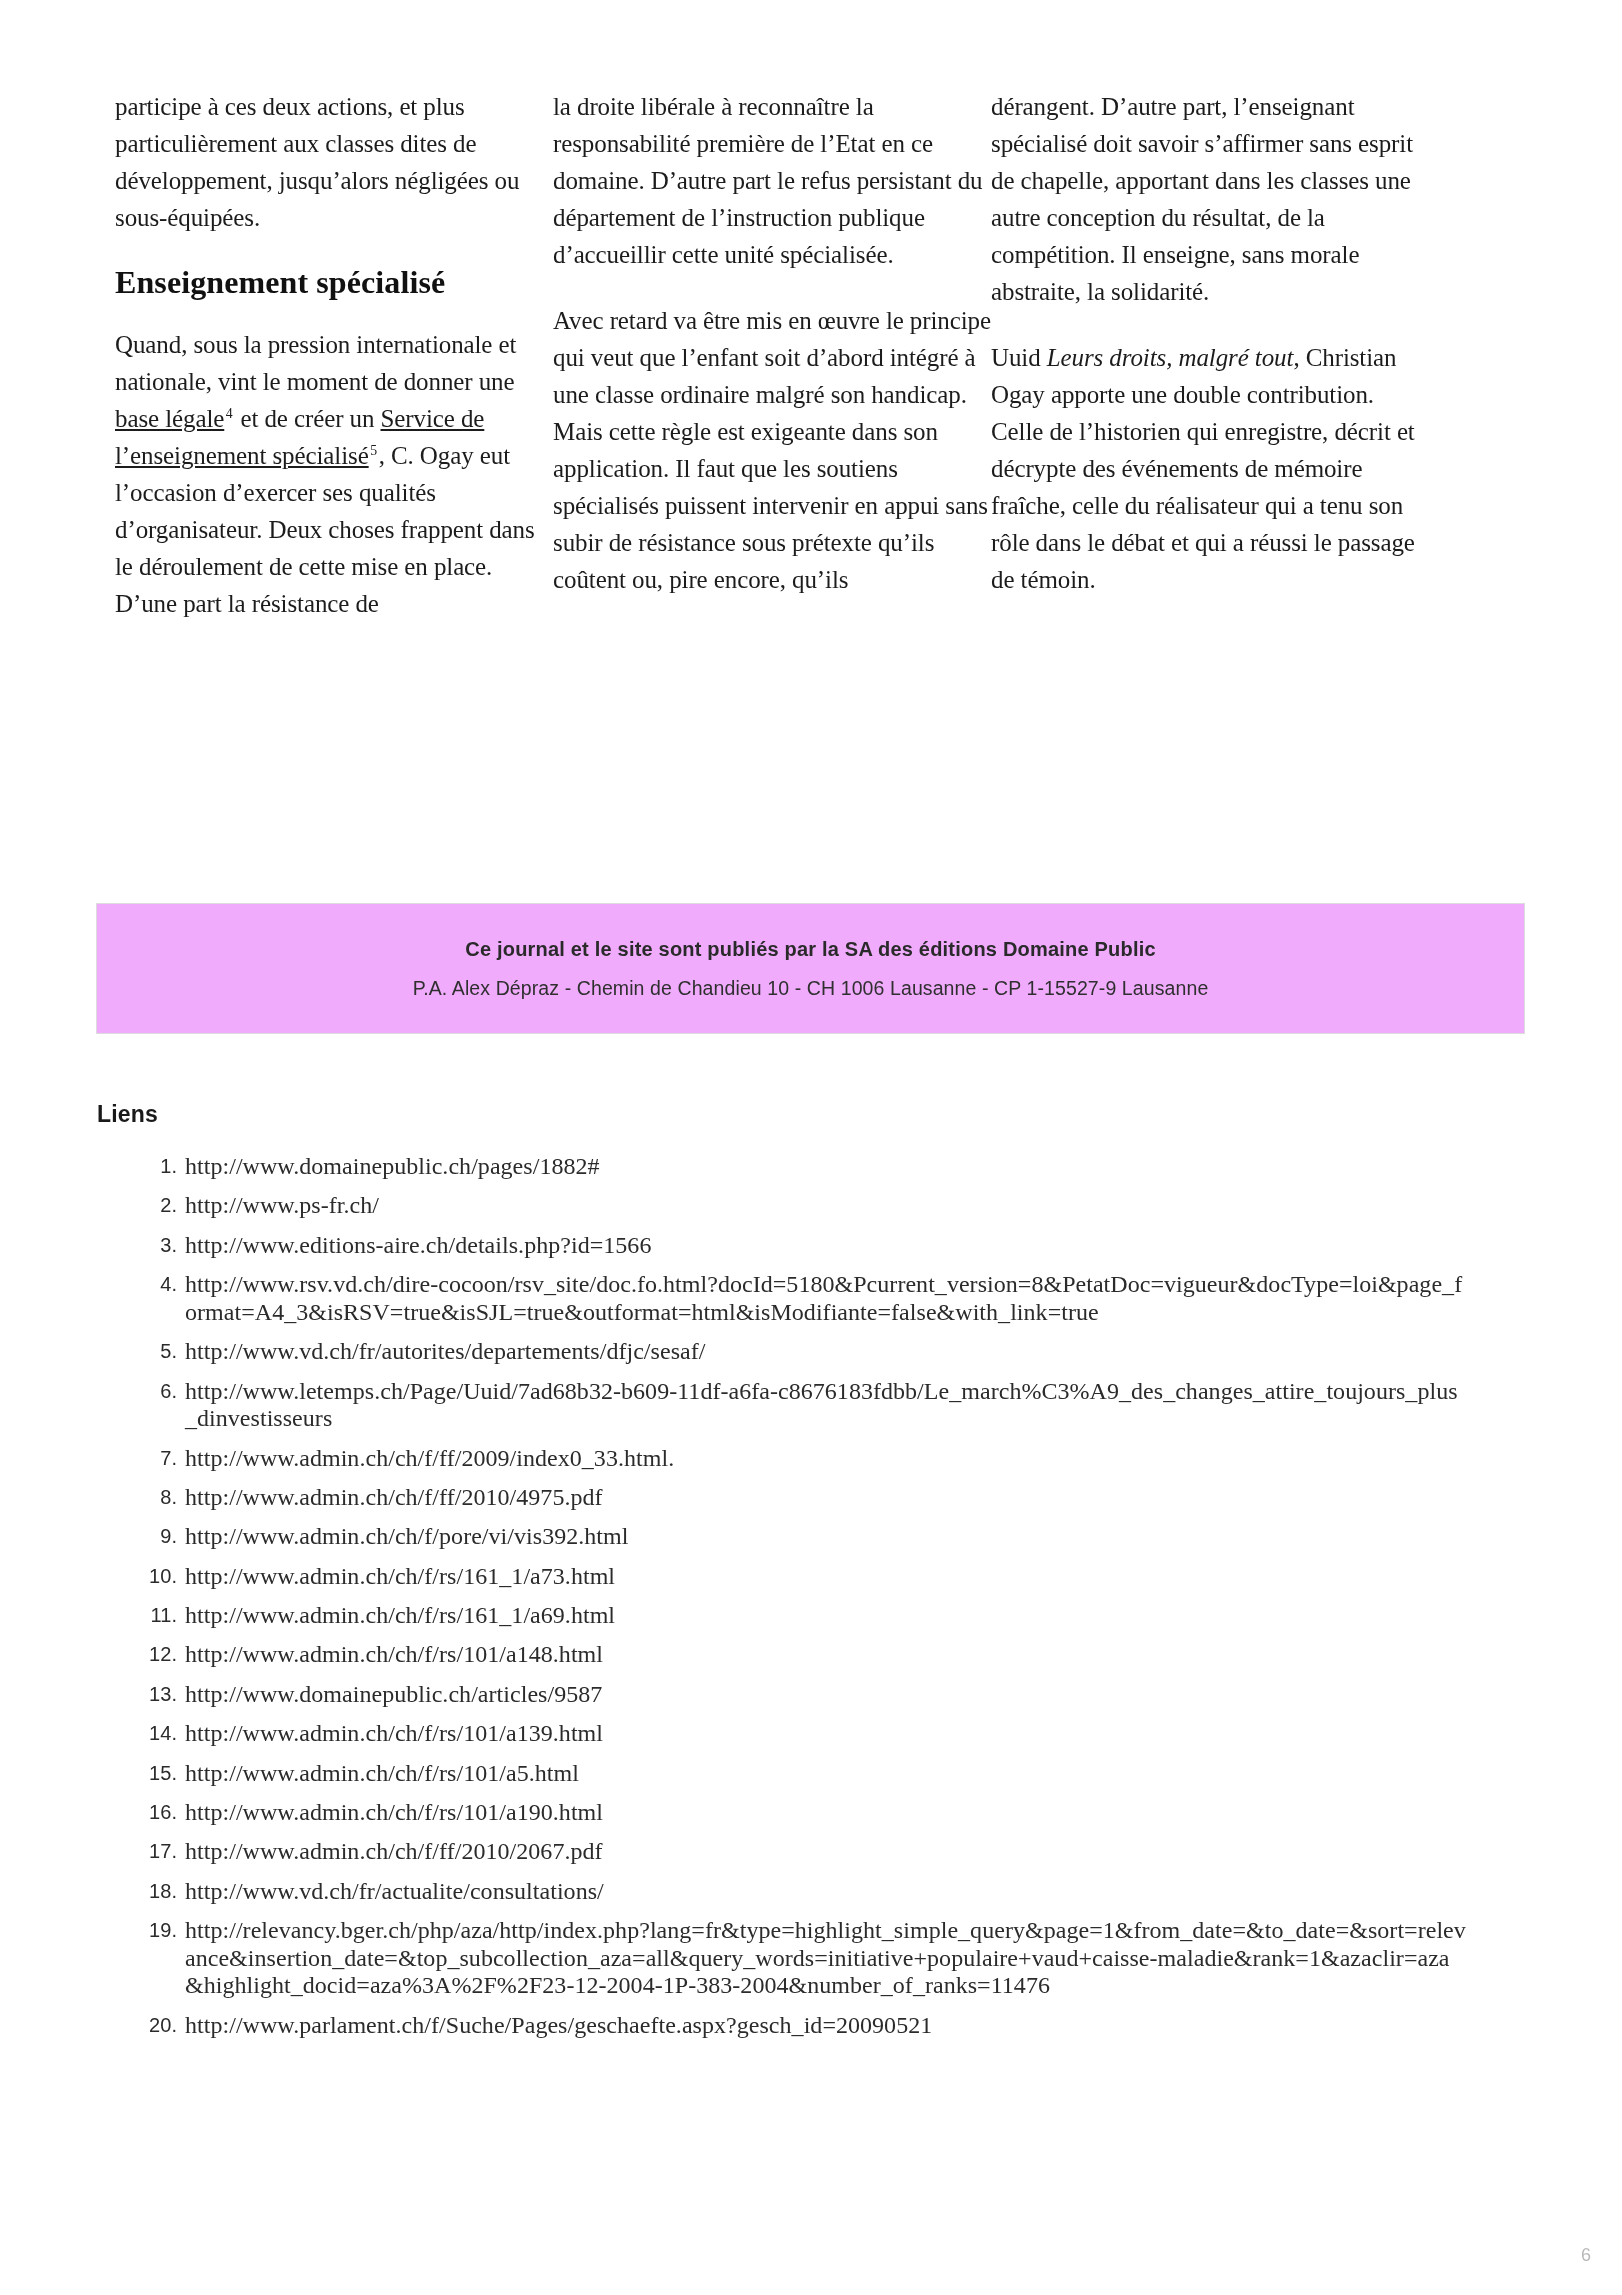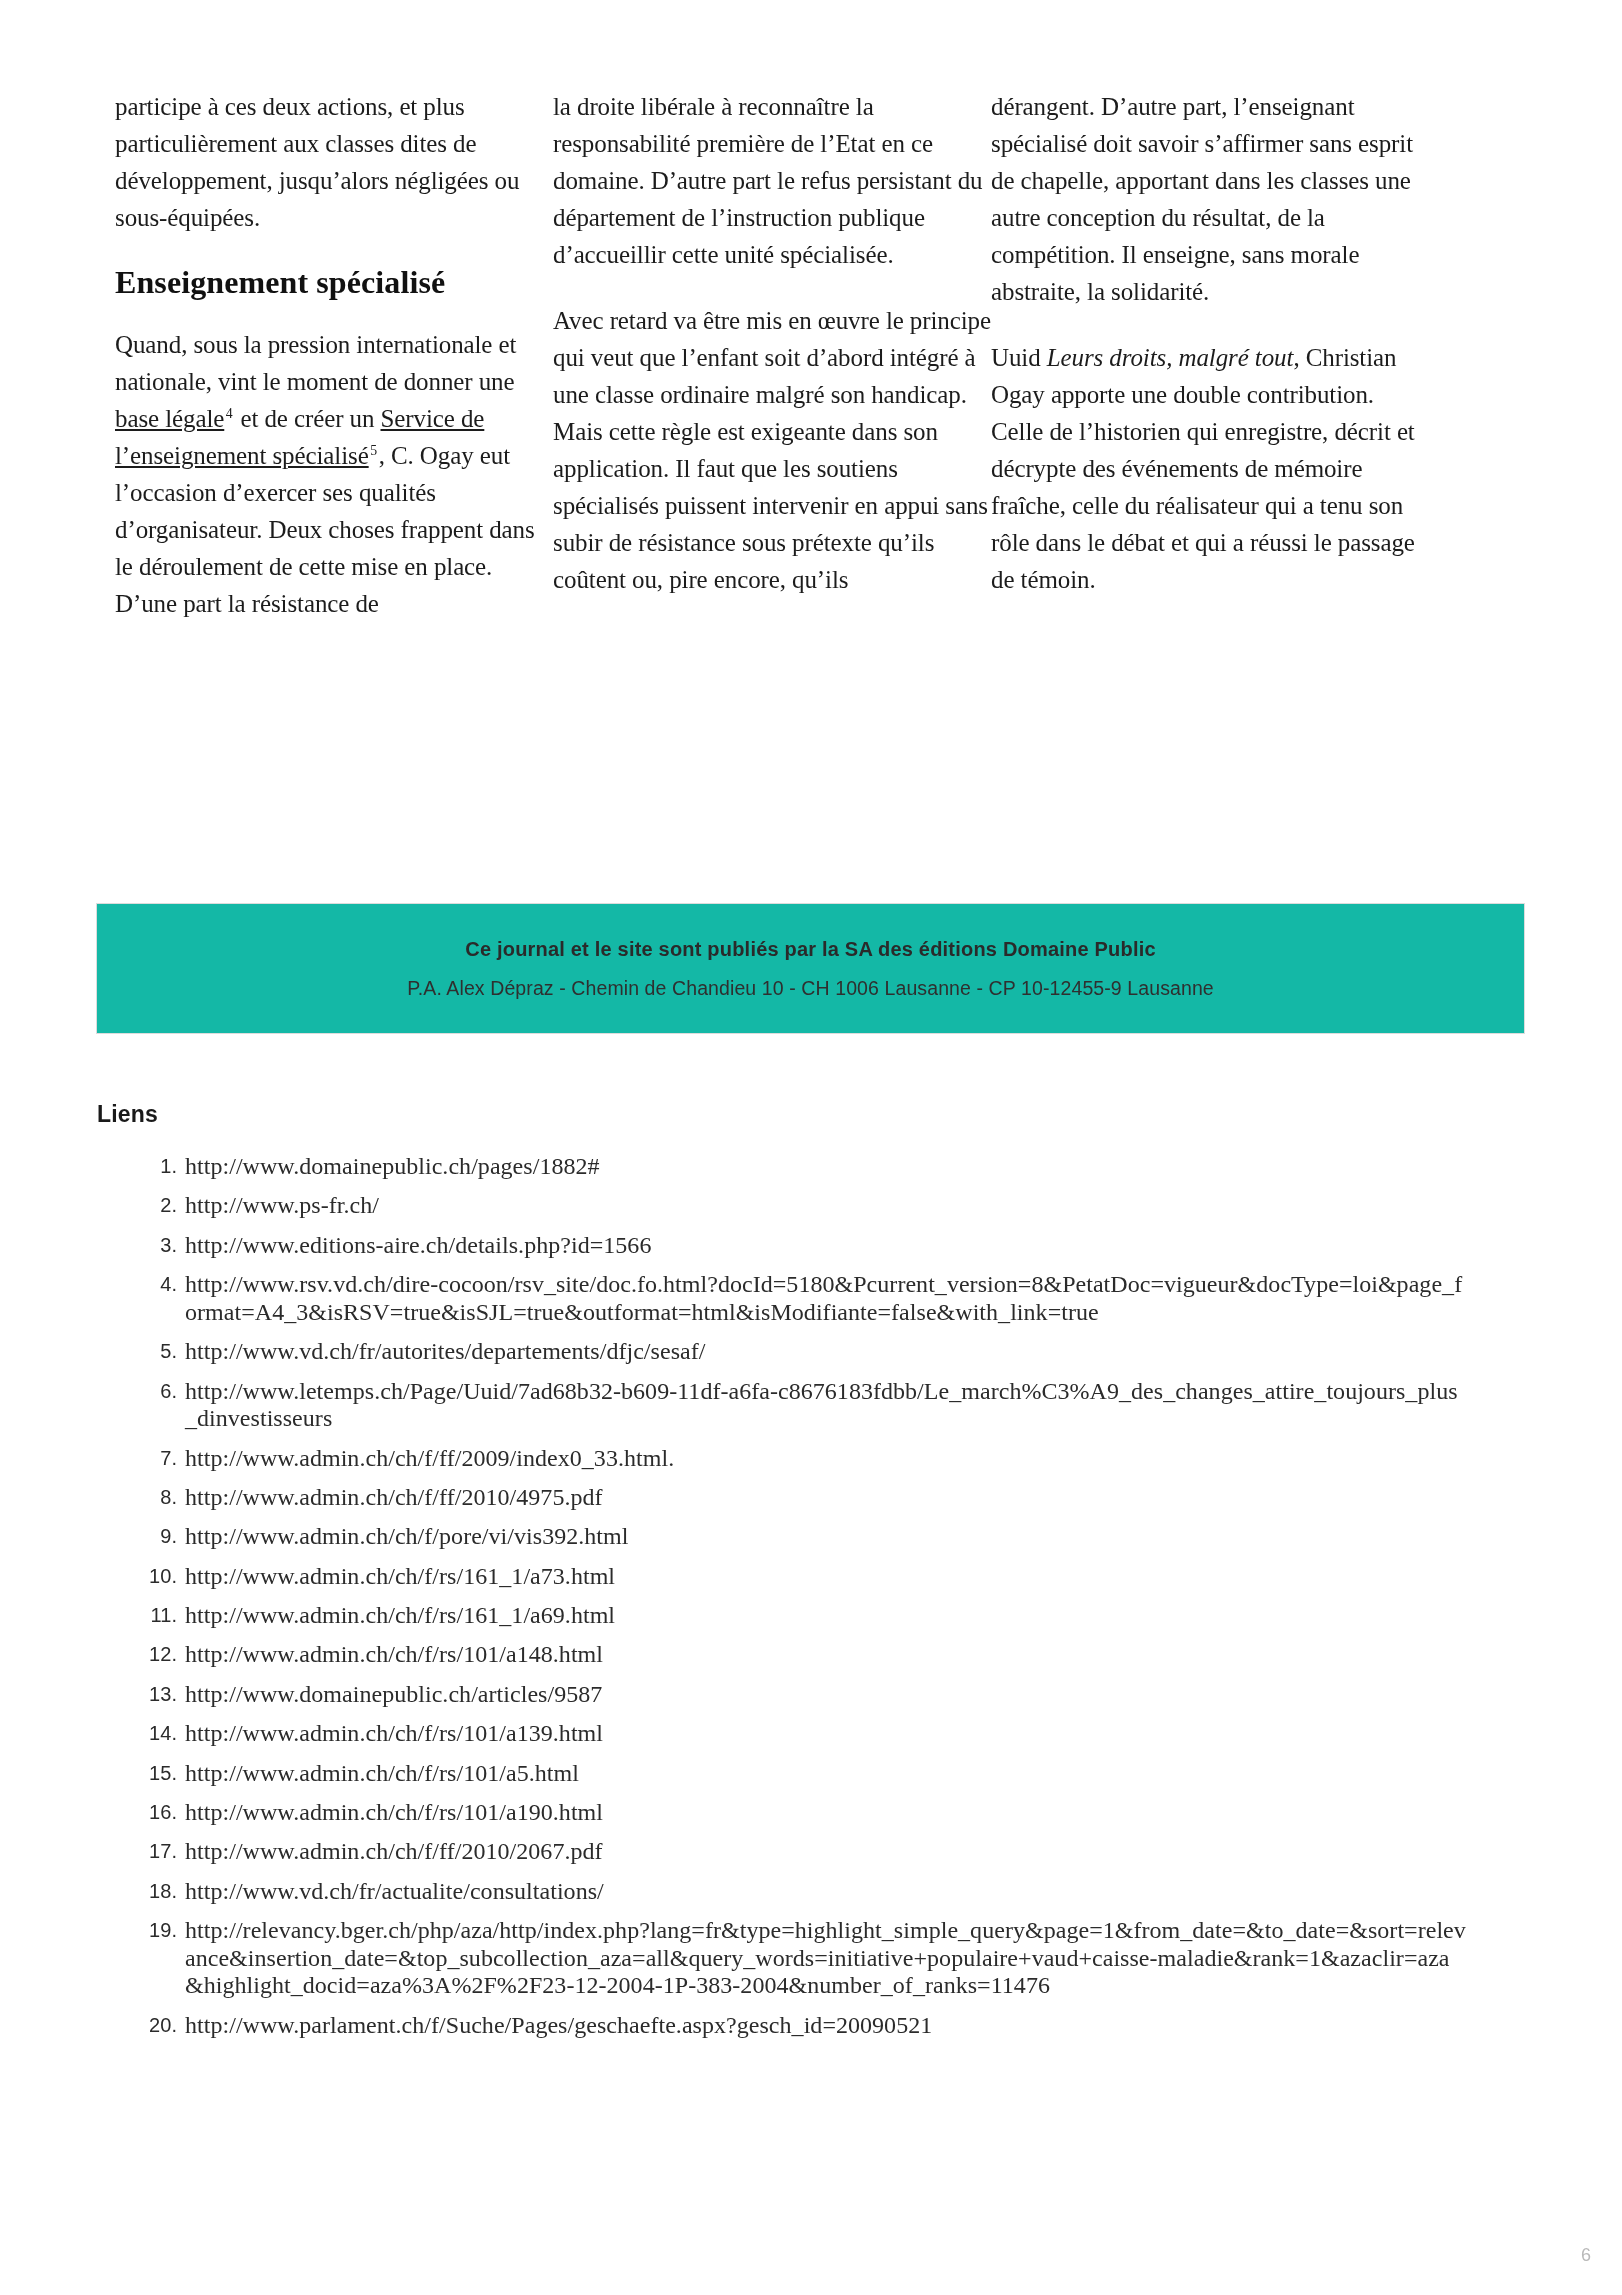--- a/index.html
+++ b/index.html
@@ -73,21 +73,21 @@
   }
 
   
   .pub-box {
     position: absolute;
     left: 96px;
     top: 903px;
     width: 1429px;
     height: 131px;
     border: 0.8px solid #dcdcdc;
-    background: #14b8a6;
+    background: #f0abfc;
     box-sizing: border-box;
     display: flex;
     flex-direction: column;
     align-items: center;
     justify-content: center;
   }
   .pub-line1 {
     font-family: "Liberation Sans", sans-serif;
     font-size: 20px;
     font-weight: bold;
@@ -184,21 +184,21 @@
 
     <div class="column">
       <p>dérangent. D’autre part, l’enseignant spécialisé doit savoir s’affirmer sans esprit de chapelle, apportant dans les classes une autre conception du résultat, de la compétition. Il enseigne, sans morale abstraite, la solidarité.</p>
 
       <p><span>Uuid </span><em class="work-title">Leurs droits, malgré tout</em><span>, Christian Ogay apporte une double contribution. Celle de l’historien qui enregistre, décrit et décrypte des événements de mémoire fraîche, celle du réalisateur qui a tenu son rôle dans le débat et qui a réussi le passage de témoin.</span></p>
     </div>
   </div>
 
   <div class="pub-box">
     <div class="pub-line1">Ce journal et le site sont publiés par la SA des éditions Domaine Public</div>
-    <div class="pub-line2">P.A. Alex Dépraz - Chemin de Chandieu 10 - CH 1006 Lausanne - CP 10-12455-9 Lausanne</div>
+    <div class="pub-line2">P.A. Alex Dépraz - Chemin de Chandieu 10 - CH 1006 Lausanne - CP 1-15527-9 Lausanne</div>
   </div>
 
   <div class="liens-title">Liens</div>
 
   <ol class="links">
     <li>
         <span class="url-text">http://www.domainepublic.ch/pages/1882#</span>
       </li>
     <li>
         <span class="url-text">http://www.ps-fr.ch/</span>

